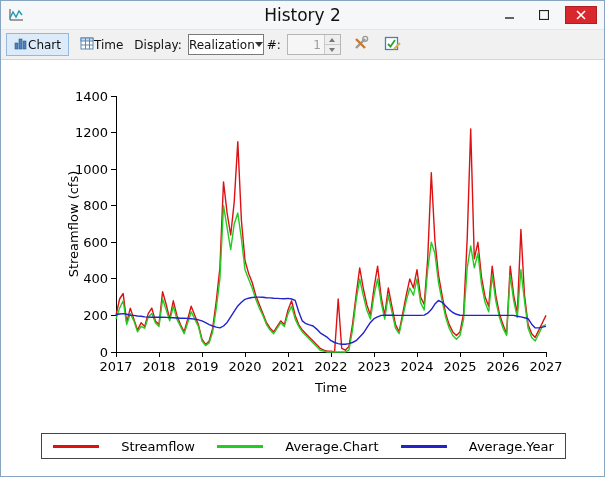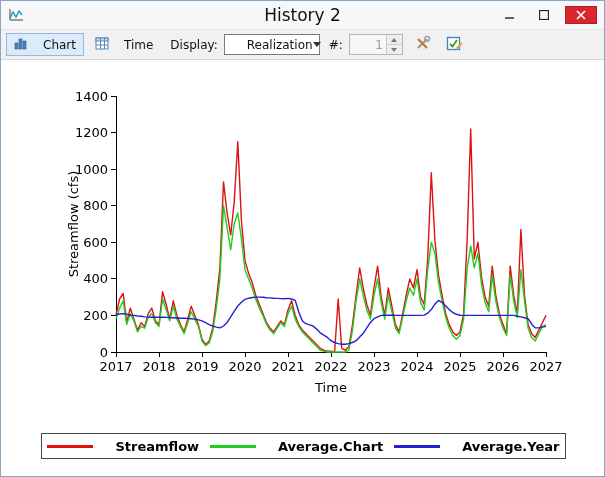--- a/index.html
+++ b/index.html
@@ -57,42 +57,43 @@
     border-top: 1px solid #e6e6e6;
     border-bottom: 1px solid #d6d6d6;
     display: flex;
     align-items: center;
     padding: 0 5px;
     gap: 3px;
     font-size: 12px;
     color: #111;
   }
   .tb-btn {
-    display: flex; align-items: center; gap: 15px;
+    display: flex; align-items: center; gap: 0;
     height: 23px; padding: 0 7px;
     font-size: 12px;
     background: transparent;
     border: 1px solid transparent;
     cursor: default;
     font-family: inherit;
     color: #111;
   }
   .tb-btn.active {
     background: #dcebf9;
     border: 1px solid #94b9dd;
   }
-  .tb-label { margin-left: 6px; margin-right: 3px; }
+  .tb-label { margin-right: 3px; }
   .combo {
-    height: 21px; width: 96px;
+    height: 21px; width: 76px;
     background: #fff;
     border: 1px solid #7a7a7a;
     display: flex; align-items: center;
     font-size: 12px;
     padding-left: 22px;
     cursor: default;
+    justify-content: flex-end;
   }
   .combo-arrow {
     margin-left: auto;
     width: 16px; height: 100%;
     display: flex; align-items: center; justify-content: center;
   }
   .tri-down {
     width: 0; height: 0;
     border-left: 4px solid transparent;
     border-right: 4px solid transparent;
@@ -142,21 +143,21 @@
     margin: 21px auto 0 40px;
     width: 525px;
     height: 26px;
     border: 1px solid #444;
     display: flex;
     align-items: center;
     justify-content: space-around;
     font-size: 13px;
     color: #000;
   }
-  .legend-item { display: flex; align-items: center; gap: 22px; font-weight: bold; }
+  .legend-item { display: flex; align-items: center; gap: 22px; }
   .swatch { width: 46px; height: 3px; display: inline-block; }
 </style>
 </head>
 <body>
 
 <div class="window">
 
   <div class="titlebar">
     <span class="app-icon">
       <svg width="16" height="14" viewBox="0 0 16 14">

